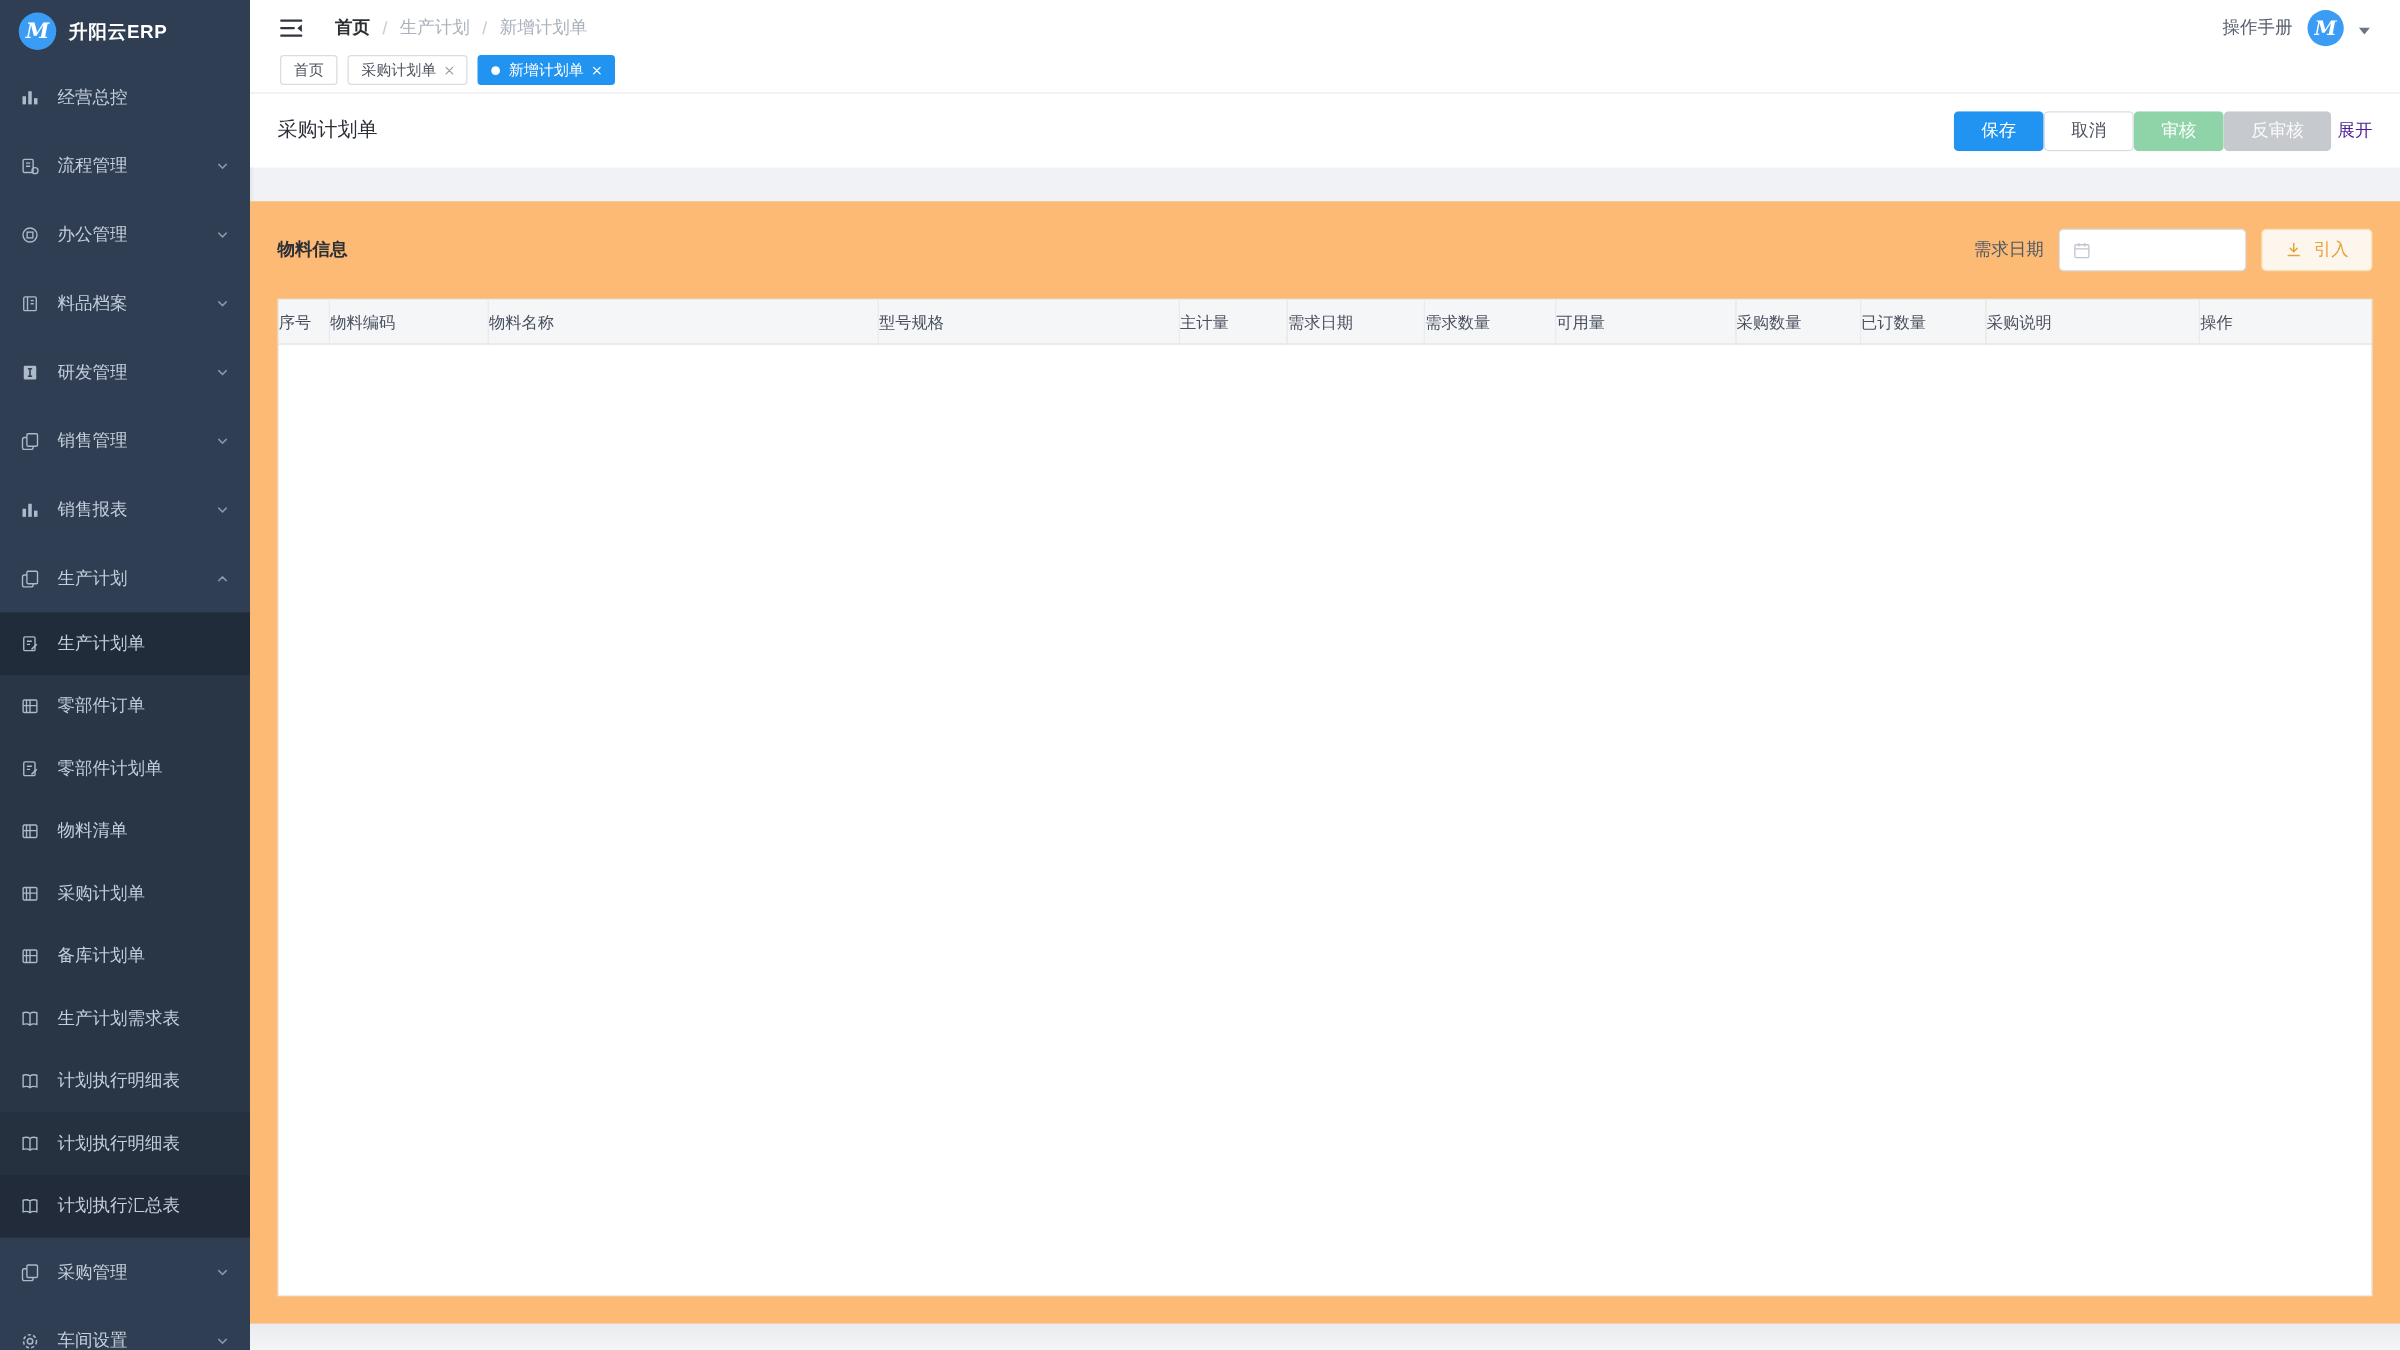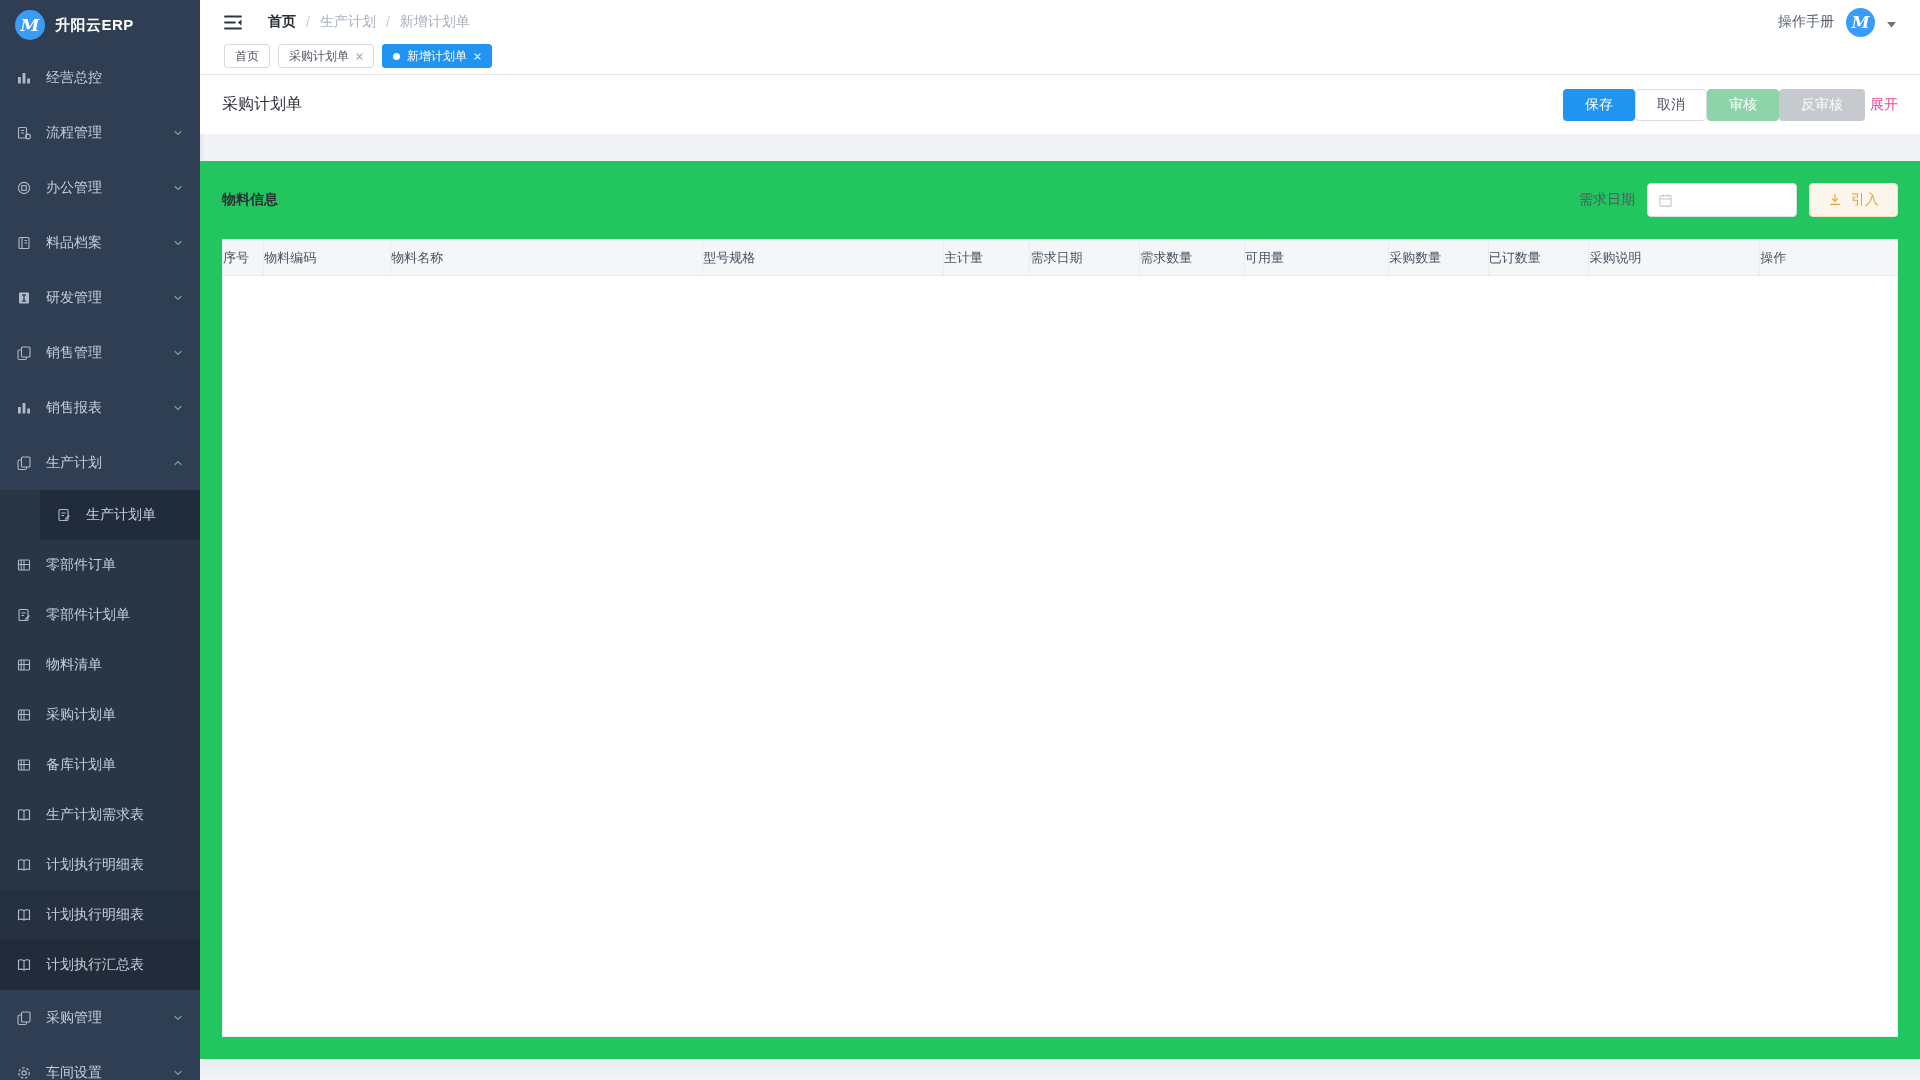--- a/index.html
+++ b/index.html
@@ -14,21 +14,21 @@
     display:flex; align-items:center; justify-content:center; font-family:"DejaVu Serif", serif;
     font-style:italic; font-weight:bold; font-size:17px; }
   .logo-text { color:#ffffff; font-weight:700; font-size:15px; letter-spacing:.5px; }
   .mi { height:55px; display:flex; align-items:center; padding:0 16px; cursor:pointer; }
   .smi { height:50px; }
   .mi .ic { width:16px; height:16px; margin-right:14px; display:flex; align-items:center; justify-content:center; color:#aeb9c9; }
   .mi .lbl { flex:1; font-size:14px; color:#c4cedd; white-space:nowrap; }
   .chev { width:12px; height:12px; color:#8795a8; display:flex; }
   .chev.up { transform:rotate(180deg); }
   .submenu { background:#293646; }
-  .smi.active { background:#212c3a;margin-left:40px; }
+  .smi.active { background:#212c3a; }
   .smi.shade1 { background:#263140; }
   .smi.shade2 { background:#212b39; }
 
   
   .main { flex:1; display:flex; flex-direction:column; background:#f0f2f5; min-width:0;
     box-shadow:inset 3px 0 4px -2px rgba(0,0,0,.08); }
 
   .topbar { background:#fff; border-bottom:1px solid #e4e7ec; height:85px; }
   .crumb-row { height:44px; display:flex; align-items:center; padding:0 24px; }
   .hamburger { margin-right:25px; color:#303640; display:flex; cursor:pointer; }
@@ -52,23 +52,23 @@
 
   .title-panel { height:70px; background:#fff; display:flex; align-items:center; padding:0 22px; margin-bottom:27px; }
   .page-title { font-size:16px; font-weight:500; color:#2b2f36; }
   .actions { margin-left:auto; display:flex; align-items:center; }
   .btn { height:32px; padding:0 21px; border-radius:4px; font-size:14px; border:1px solid transparent;
     cursor:pointer; font-family:inherit; white-space:nowrap; }
   .btn.primary { background:#2193f0; color:#fff; }
   .btn.plain { background:#fff; border-color:#d9dde3; color:#4e5560; }
   .btn.green { background:#8fd3a8; color:#ffffff; cursor:not-allowed; }
   .btn.gray { background:#c6c9cd; color:#fafbfc; cursor:not-allowed; }
-  .expand-link { color:#ec4899; font-size:14px; margin-left:5px; cursor:pointer; text-decoration:none; }
-
-  .panel { background:#22c55e; height:1056px; padding:0 22px; }
+  .expand-link { color:#4c1d95; font-size:14px; margin-left:5px; cursor:pointer; text-decoration:none; }
+
+  .panel { background:#fdba74; height:1056px; padding:0 22px; }
   .panel-head { height:78px; display:flex; align-items:center; }
   .section-title { font-size:14px; font-weight:700; color:#2b2f36; }
   .head-right { margin-left:auto; display:flex; align-items:center; gap:12px; }
   .field-label { font-size:14px; color:#4e5866; font-weight:500; }
   .date-input { width:150px; height:34px; border:1px solid #dcdfe6; border-radius:4px;
     display:flex; align-items:center; padding:0 10px; gap:7px; background:#fff; color:#c0c4cc; }
   .date-input input { border:none; outline:none; width:100%; font:inherit; background:transparent; }
   .btn.import { background:#fdf6ec; border:1px solid #f8e0b0; color:#e7a23d;
     display:flex; align-items:center; gap:9px; height:34px; padding:0 18px; }
 

